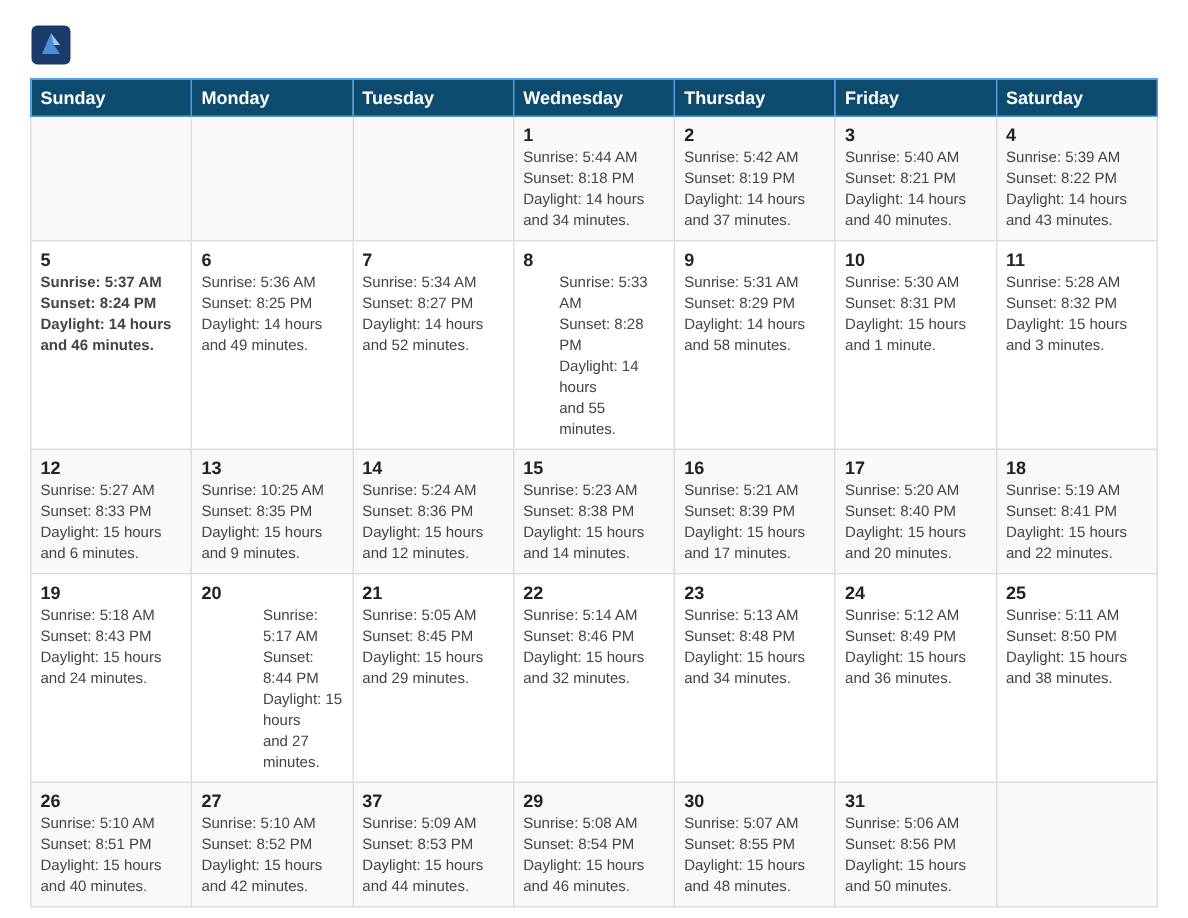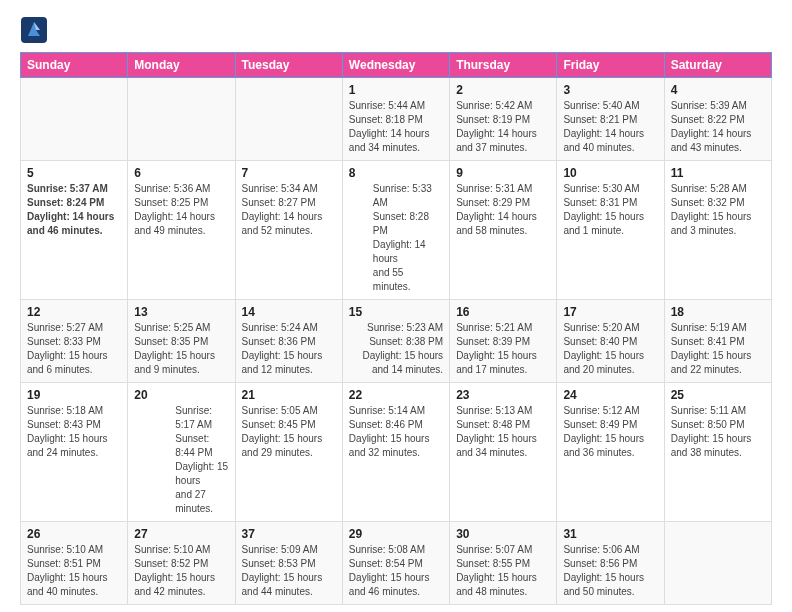--- a/index.html
+++ b/index.html
@@ -51,21 +51,21 @@
       font-size: 15px;
       color: #333;
       margin-top: 2px;
     }
     table {
       width: 100%;
       border-collapse: collapse;
       table-layout: fixed;
     }
     thead tr {
-      background: #ec4899;
+      background: #0c4a6e;
       padding-left: 48px;
     }
     thead th {
       color: #fff;
       font-size: 12px;
       font-weight: bold;
       text-align: left;
       padding: 5px 6px;
       border: 1px solid #5a9ae0;
     }
@@ -220,35 +220,35 @@
         <tr>
           <td>
             <div class="day-num">12</div>
             <div class="day-info" style="white-space: pre-line;">Sunrise: 5:27 AM
 Sunset: 8:33 PM
 Daylight: 15 hours
 and 6 minutes.</div>
           </td>
           <td>
             <div class="day-num">13</div>
-            <div class="day-info" style="white-space: pre-line;">Sunrise: 5:25 AM
+            <div class="day-info" style="white-space: pre-line;">Sunrise: 10:25 AM
 Sunset: 8:35 PM
 Daylight: 15 hours
 and 9 minutes.</div>
           </td>
           <td>
             <div class="day-num">14</div>
             <div class="day-info" style="white-space: pre-line;">Sunrise: 5:24 AM
 Sunset: 8:36 PM
 Daylight: 15 hours
 and 12 minutes.</div>
           </td>
           <td>
             <div class="day-num">15</div>
-            <div class="day-info" style="white-space: pre-line; text-align: right;">Sunrise: 5:23 AM
+            <div class="day-info" style="white-space: pre-line;">Sunrise: 5:23 AM
 Sunset: 8:38 PM
 Daylight: 15 hours
 and 14 minutes.</div>
           </td>
           <td>
             <div class="day-num">16</div>
             <div class="day-info" style="white-space: pre-line;">Sunrise: 5:21 AM
 Sunset: 8:39 PM
 Daylight: 15 hours
 and 17 minutes.</div>

